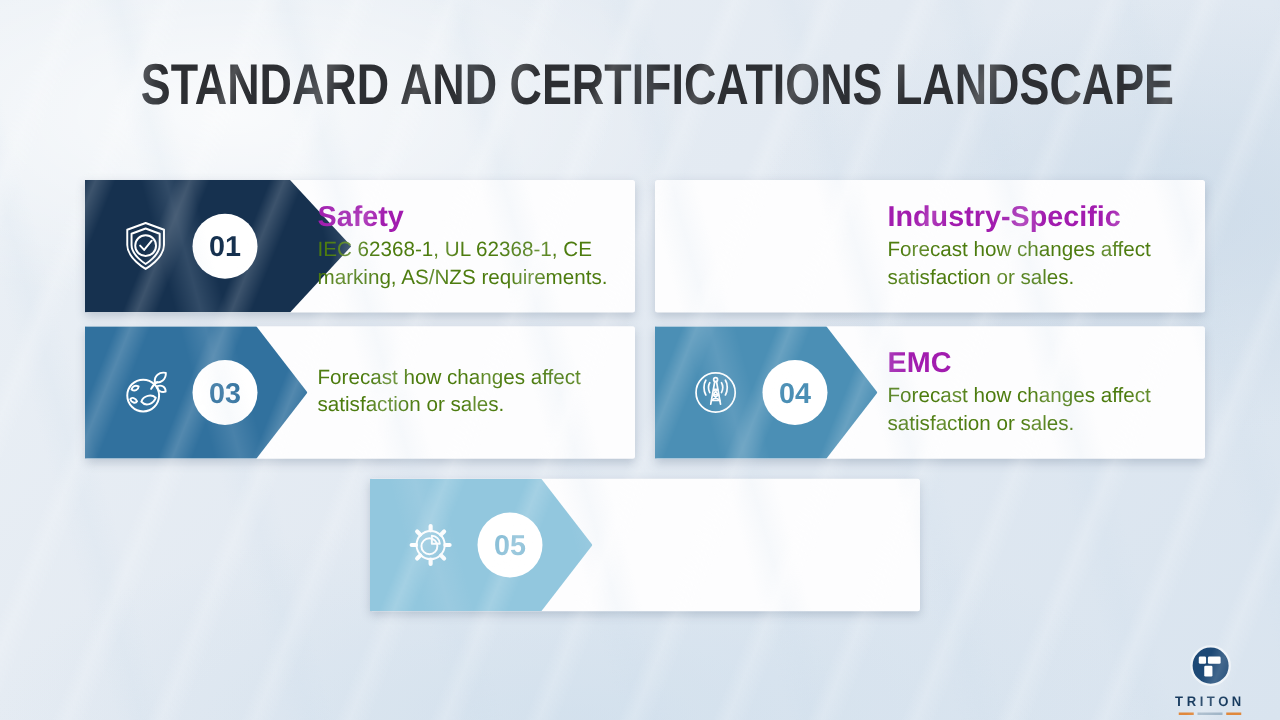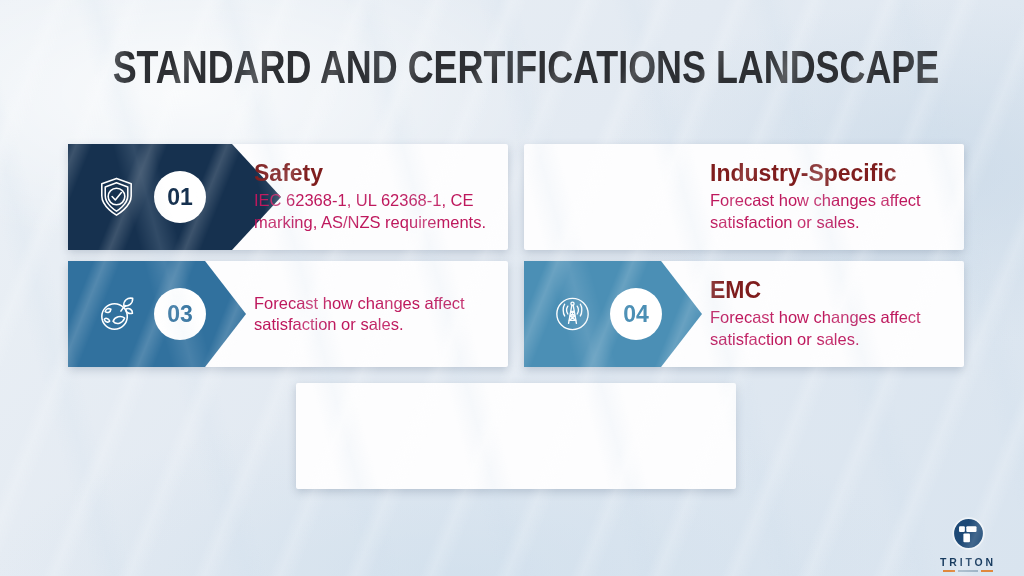--- a/index.html
+++ b/index.html
@@ -54,24 +54,24 @@
   }
   .card-1 .num-circle{color:#16314f;}
   .card-2 .num-circle{color:#1f5483;}
   .card-3 .num-circle{color:#31719e;}
   .card-4 .num-circle{color:#4b8fb5;}
   .card-5 .num-circle{color:#8cc0d8;}
   .card-text{
     position:absolute;left:186px;right:12px;top:50%;transform:translateY(-50%);
   }
   .card-text h3{
-    margin:0 0 5px 0;font-size:23px;line-height:1.05;font-weight:700;color:#7f1d1d;
+    margin:0 0 5px 0;font-size:23px;line-height:1.05;font-weight:700;color:#a21caf;
   }
   .card-text p{
-    margin:0;font-size:16.5px;line-height:1.3;color:#be185d;
+    margin:0;font-size:16.5px;line-height:1.3;color:#4d7c0f;
   }
   .logo{
     position:absolute;right:18px;bottom:4px;width:76px;text-align:center;
   }
   .logo-mark{width:35px;height:35px;display:inline-block;}
   .logo-name{
     font-size:11px;font-weight:700;letter-spacing:3px;color:#173a5e;margin-top:1px;
     transform:scaleX(.95);
   }
   .logo-tagline{
@@ -155,20 +155,42 @@
         <span>04</span>
       </span>
     </div>
     <div class="card-text">
       <h3>EMC</h3>
       <p>Forecast how changes affect satisfaction or sales.</p>
     </div>
   </div>
 
   <div class="card card-5">
+    <div class="arrow">
+      <span class="icon">
+        <svg viewBox="0 0 48 48" fill="none" stroke="#ffffff" stroke-linecap="round" stroke-linejoin="round">
+          <g stroke-width="3.4">
+            <path d="M24 8.5 V12"></path>
+              <path d="M24 36 V39.5"></path>
+            <path d="M8.5 24 H12"></path>
+              <path d="M36 24 H39.5"></path>
+            <path d="M13 13 L15.5 15.5"></path>
+              <path d="M32.5 32.5 L35 35"></path>
+            <path d="M35 13 L32.5 15.5"></path>
+              <path d="M15.5 32.5 L13 35"></path>
+          </g>
+          <circle cx="24" cy="24" r="11.5" stroke-width="1.6"></circle>
+          <circle cx="23" cy="25" r="6.5" stroke-width="1.6"></circle>
+          <path d="M25 23 V16.5 A6.5 6.5 0 0 1 31.5 23 Z" stroke-width="1.6"></path>
+        </svg>
+      </span>
+      <span class="num-circle">
+        <span>05</span>
+      </span>
+    </div>
   </div>
 
   <div class="logo">
     <svg class="logo-mark" viewBox="0 0 48 48">
       <circle cx="24" cy="24" r="21" fill="#1d4976" stroke="#eef3f8" stroke-width="2.5"></circle>
       <rect x="11" y="14" width="8" height="8" rx="1.5" fill="#ffffff"></rect>
       <rect x="21" y="14" width="14" height="8" rx="1.5" fill="#ffffff"></rect>
       <rect x="17" y="24" width="9" height="12" rx="1.5" fill="#ffffff"></rect>
     </svg>
     <div class="logo-name">TRITON</div>

